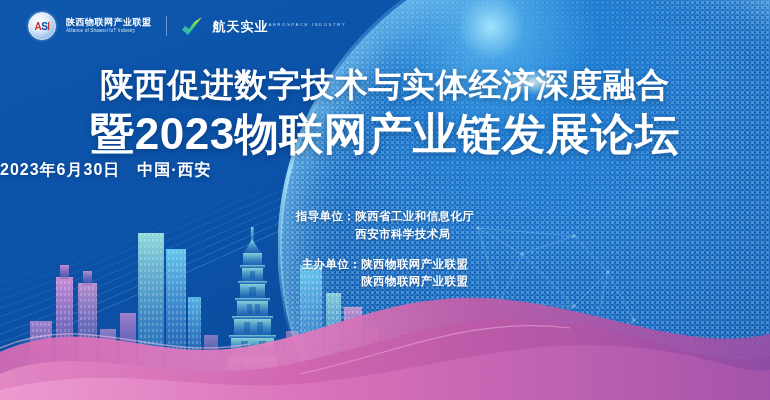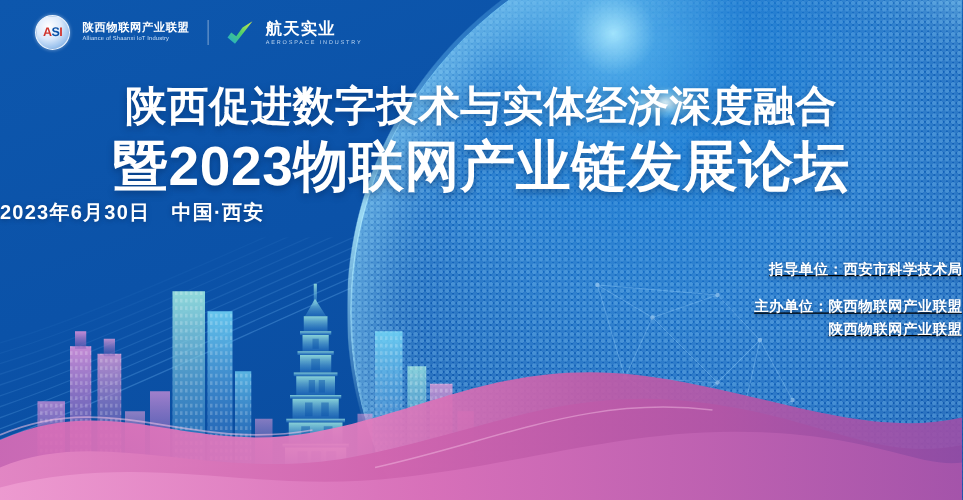--- a/index.html
+++ b/index.html
@@ -84,42 +84,42 @@
   .asi-cn{
     font-size:9px;font-weight:bold;color:#ffffff;letter-spacing:.5px;
     white-space:nowrap;
   }
   .asi-en{
     font-size:4.6px;color:#cfe2f7;letter-spacing:.15px;white-space:nowrap;
     margin-top:2px;
   }
   .logo-div{width:1px;height:20px;background:rgba(255,255,255,.38);margin:0 4px;}
   .aero-mark{width:22px;height:20px;flex:0 0 auto;}
-  .aero-text{display:flex;flex-direction:column;justify-content:space-between;line-height:1;}
+  .aero-text{display:flex;justify-content:space-between;line-height:1;}
   .aero-cn{font-size:13px;font-weight:bold;color:#ffffff;letter-spacing:1px;white-space:nowrap;}
   .aero-en{font-size:4.4px;color:#bed7f2;letter-spacing:1.5px;white-space:nowrap;margin-top:3px;}
 
   
   .title-wrap{position:absolute;left:0;top:66px;width:770px;text-align:center;}
   .title-line{
     color:#ffffff;font-weight:bold;letter-spacing:.5px;
     text-shadow:0 2px 6px rgba(2,36,82,.45);
     line-height:1.16;
   }
   .title-1{font-size:33px;}
   .title-2{font-size:44px;margin-top:4px;}
 
   .date-line{
     position:absolute;left:0;top:160px;width:770px;text-align:left;
     color:#ffffff;font-size:16px;font-weight:bold;letter-spacing:1px;
     text-shadow:0 1px 4px rgba(2,36,82,.45);
   }
 
   .orgs{position:absolute;left:0;top:208px;width:770px;}
-  .org-block{display:flex;justify-content:flex-end;text-decoration:underline;}
+  .org-block{display:flex;justify-content:center;}
   .org-block + .org-block{margin-top:12px;}
   .org-inner{display:flex;align-items:flex-start;}
   .org-label{
     color:#ffffff;font-size:11.5px;font-weight:bold;letter-spacing:.4px;
     white-space:nowrap;line-height:1.55;text-shadow:0 1px 3px rgba(2,36,82,.5);
   }
   .org-items{display:flex;flex-direction:column;}
   .org-item{
     color:#ffffff;font-size:11.5px;font-weight:bold;letter-spacing:.4px;
     white-space:nowrap;line-height:1.55;text-shadow:0 1px 3px rgba(2,36,82,.5);
@@ -337,20 +337,21 @@
   </div>
 
   <div class="date-line">2023年6月30日　中国·西安</div>
 
   <div class="orgs">
 
     <div class="org-block">
       <div class="org-inner">
         <span class="org-label">指导单位：</span>
         <span class="org-items">
+          <span class="org-item">陕西省工业和信息化厅</span>
           <span class="org-item">西安市科学技术局</span>
         </span>
       </div>
     </div>
 
     <div class="org-block">
       <div class="org-inner">
         <span class="org-label">主办单位：</span>
         <span class="org-items">
           <span class="org-item">陕西物联网产业联盟</span>

